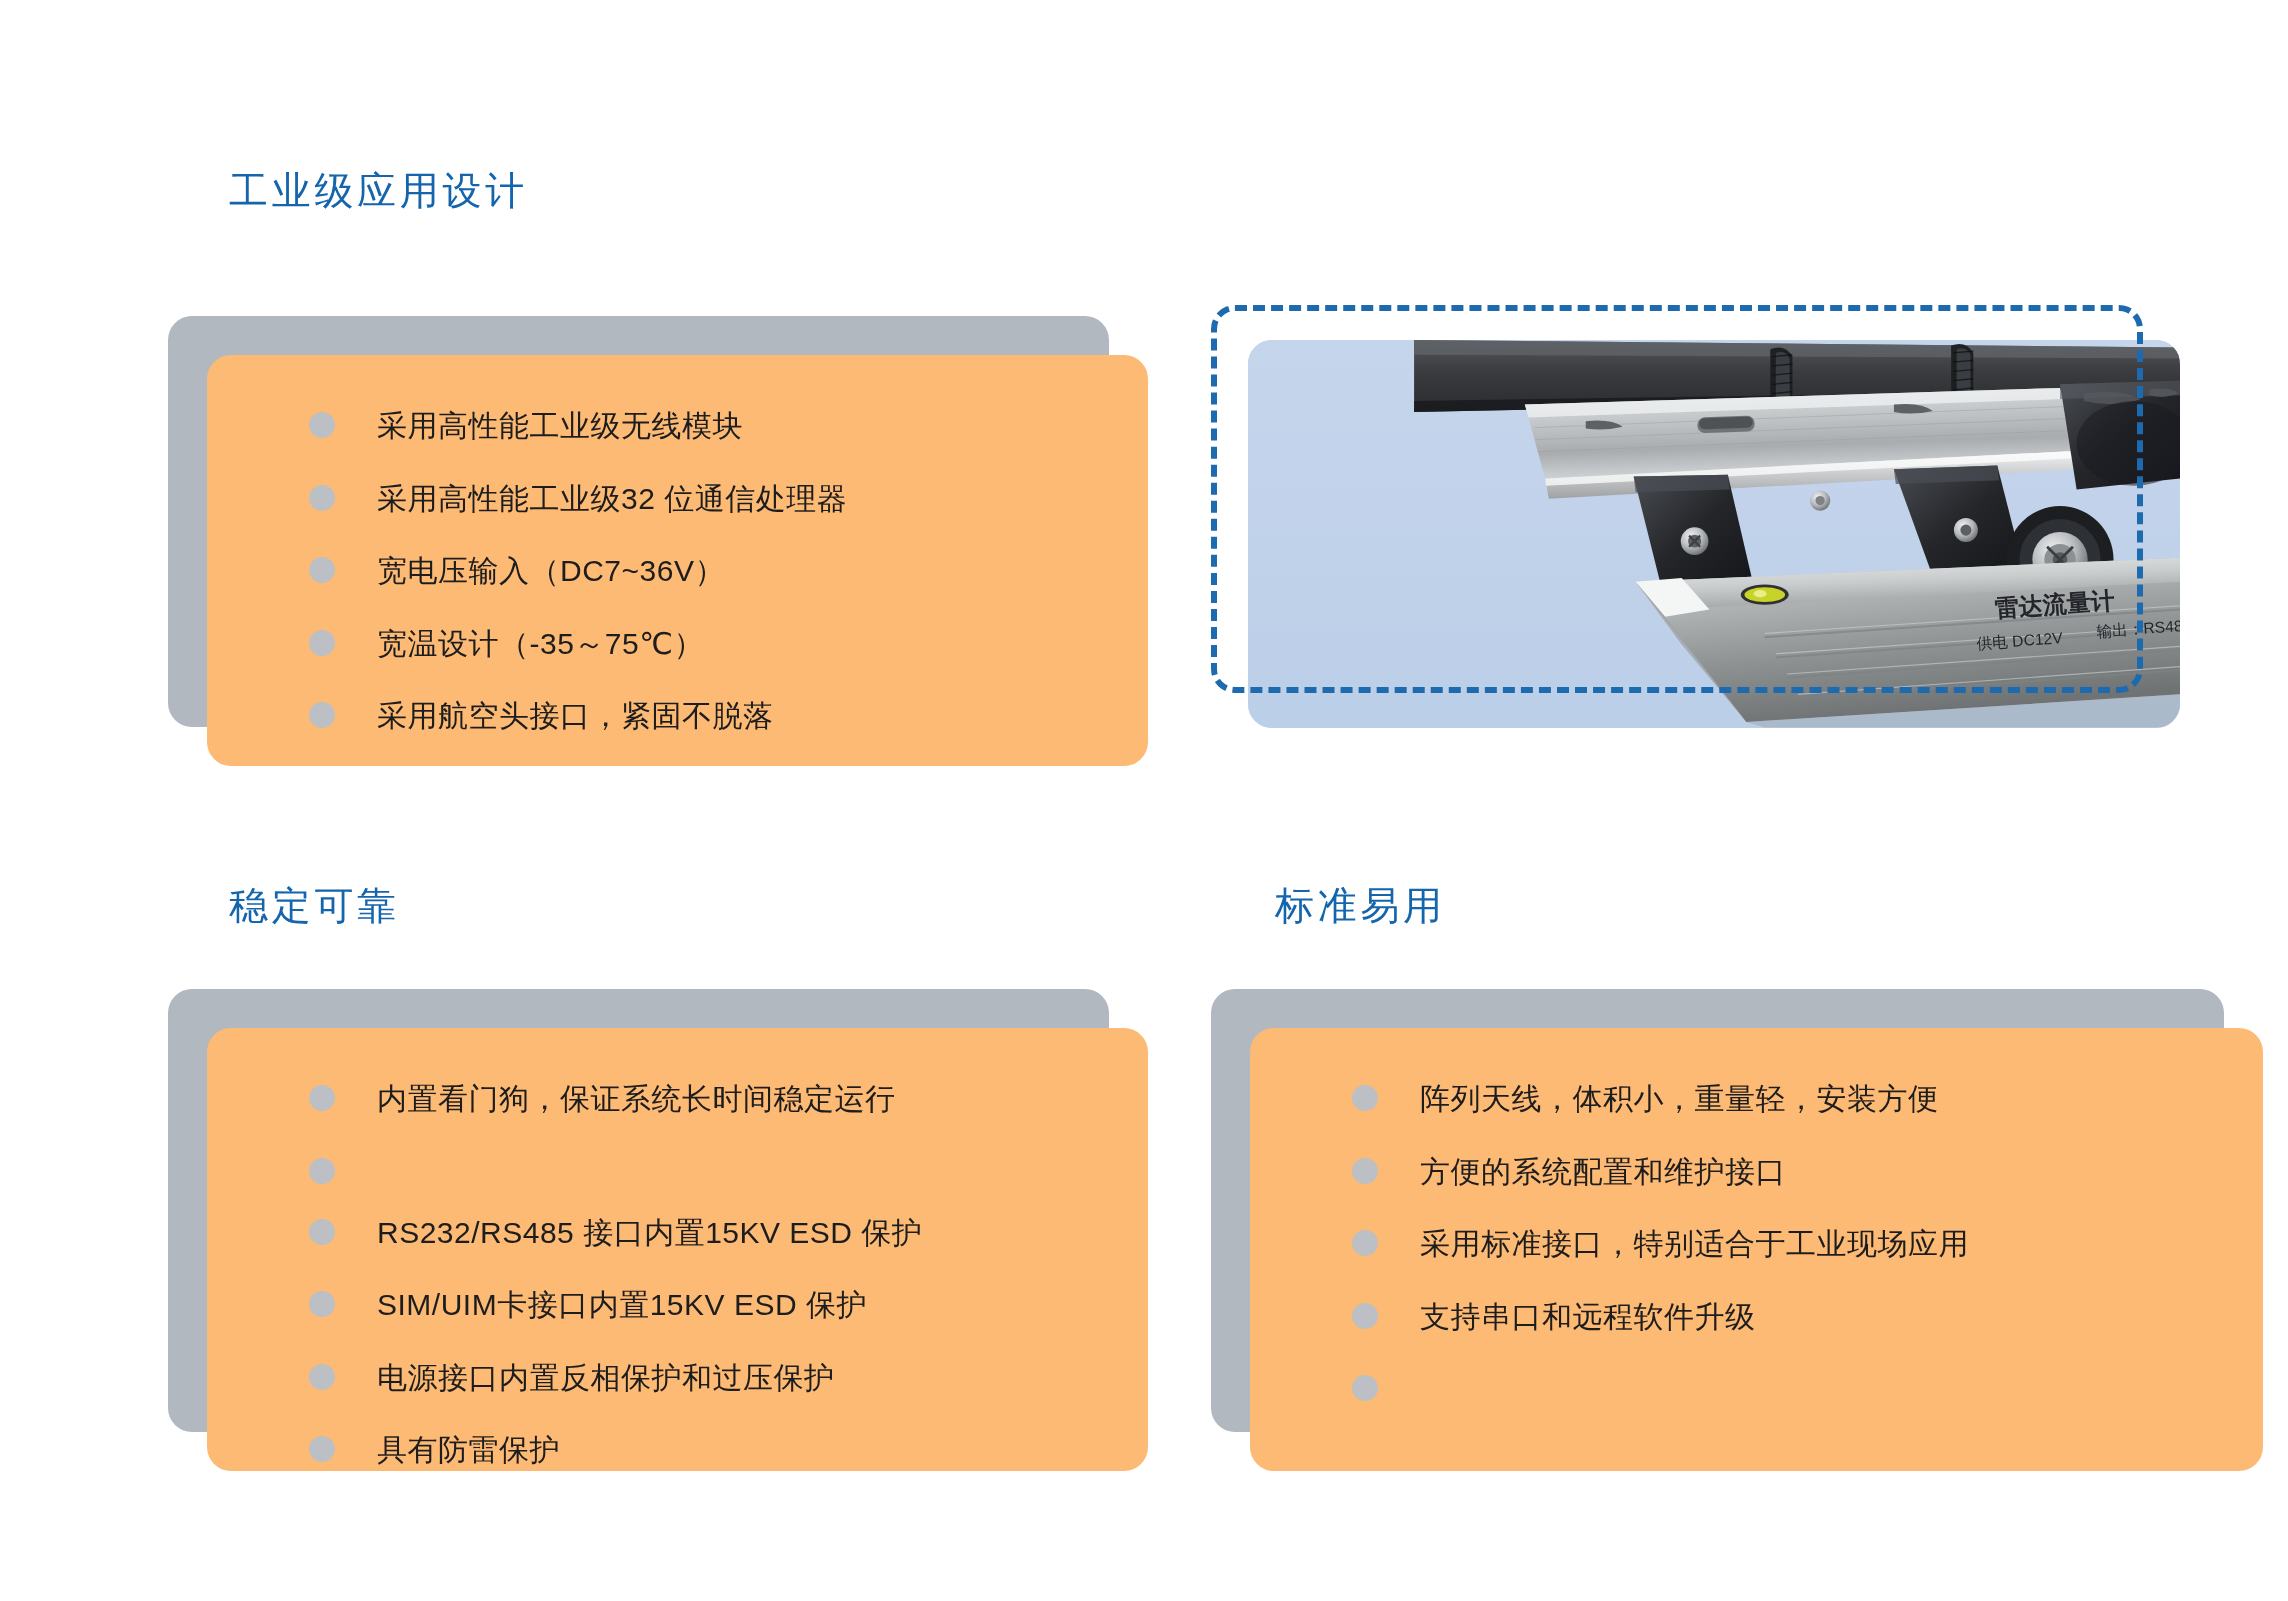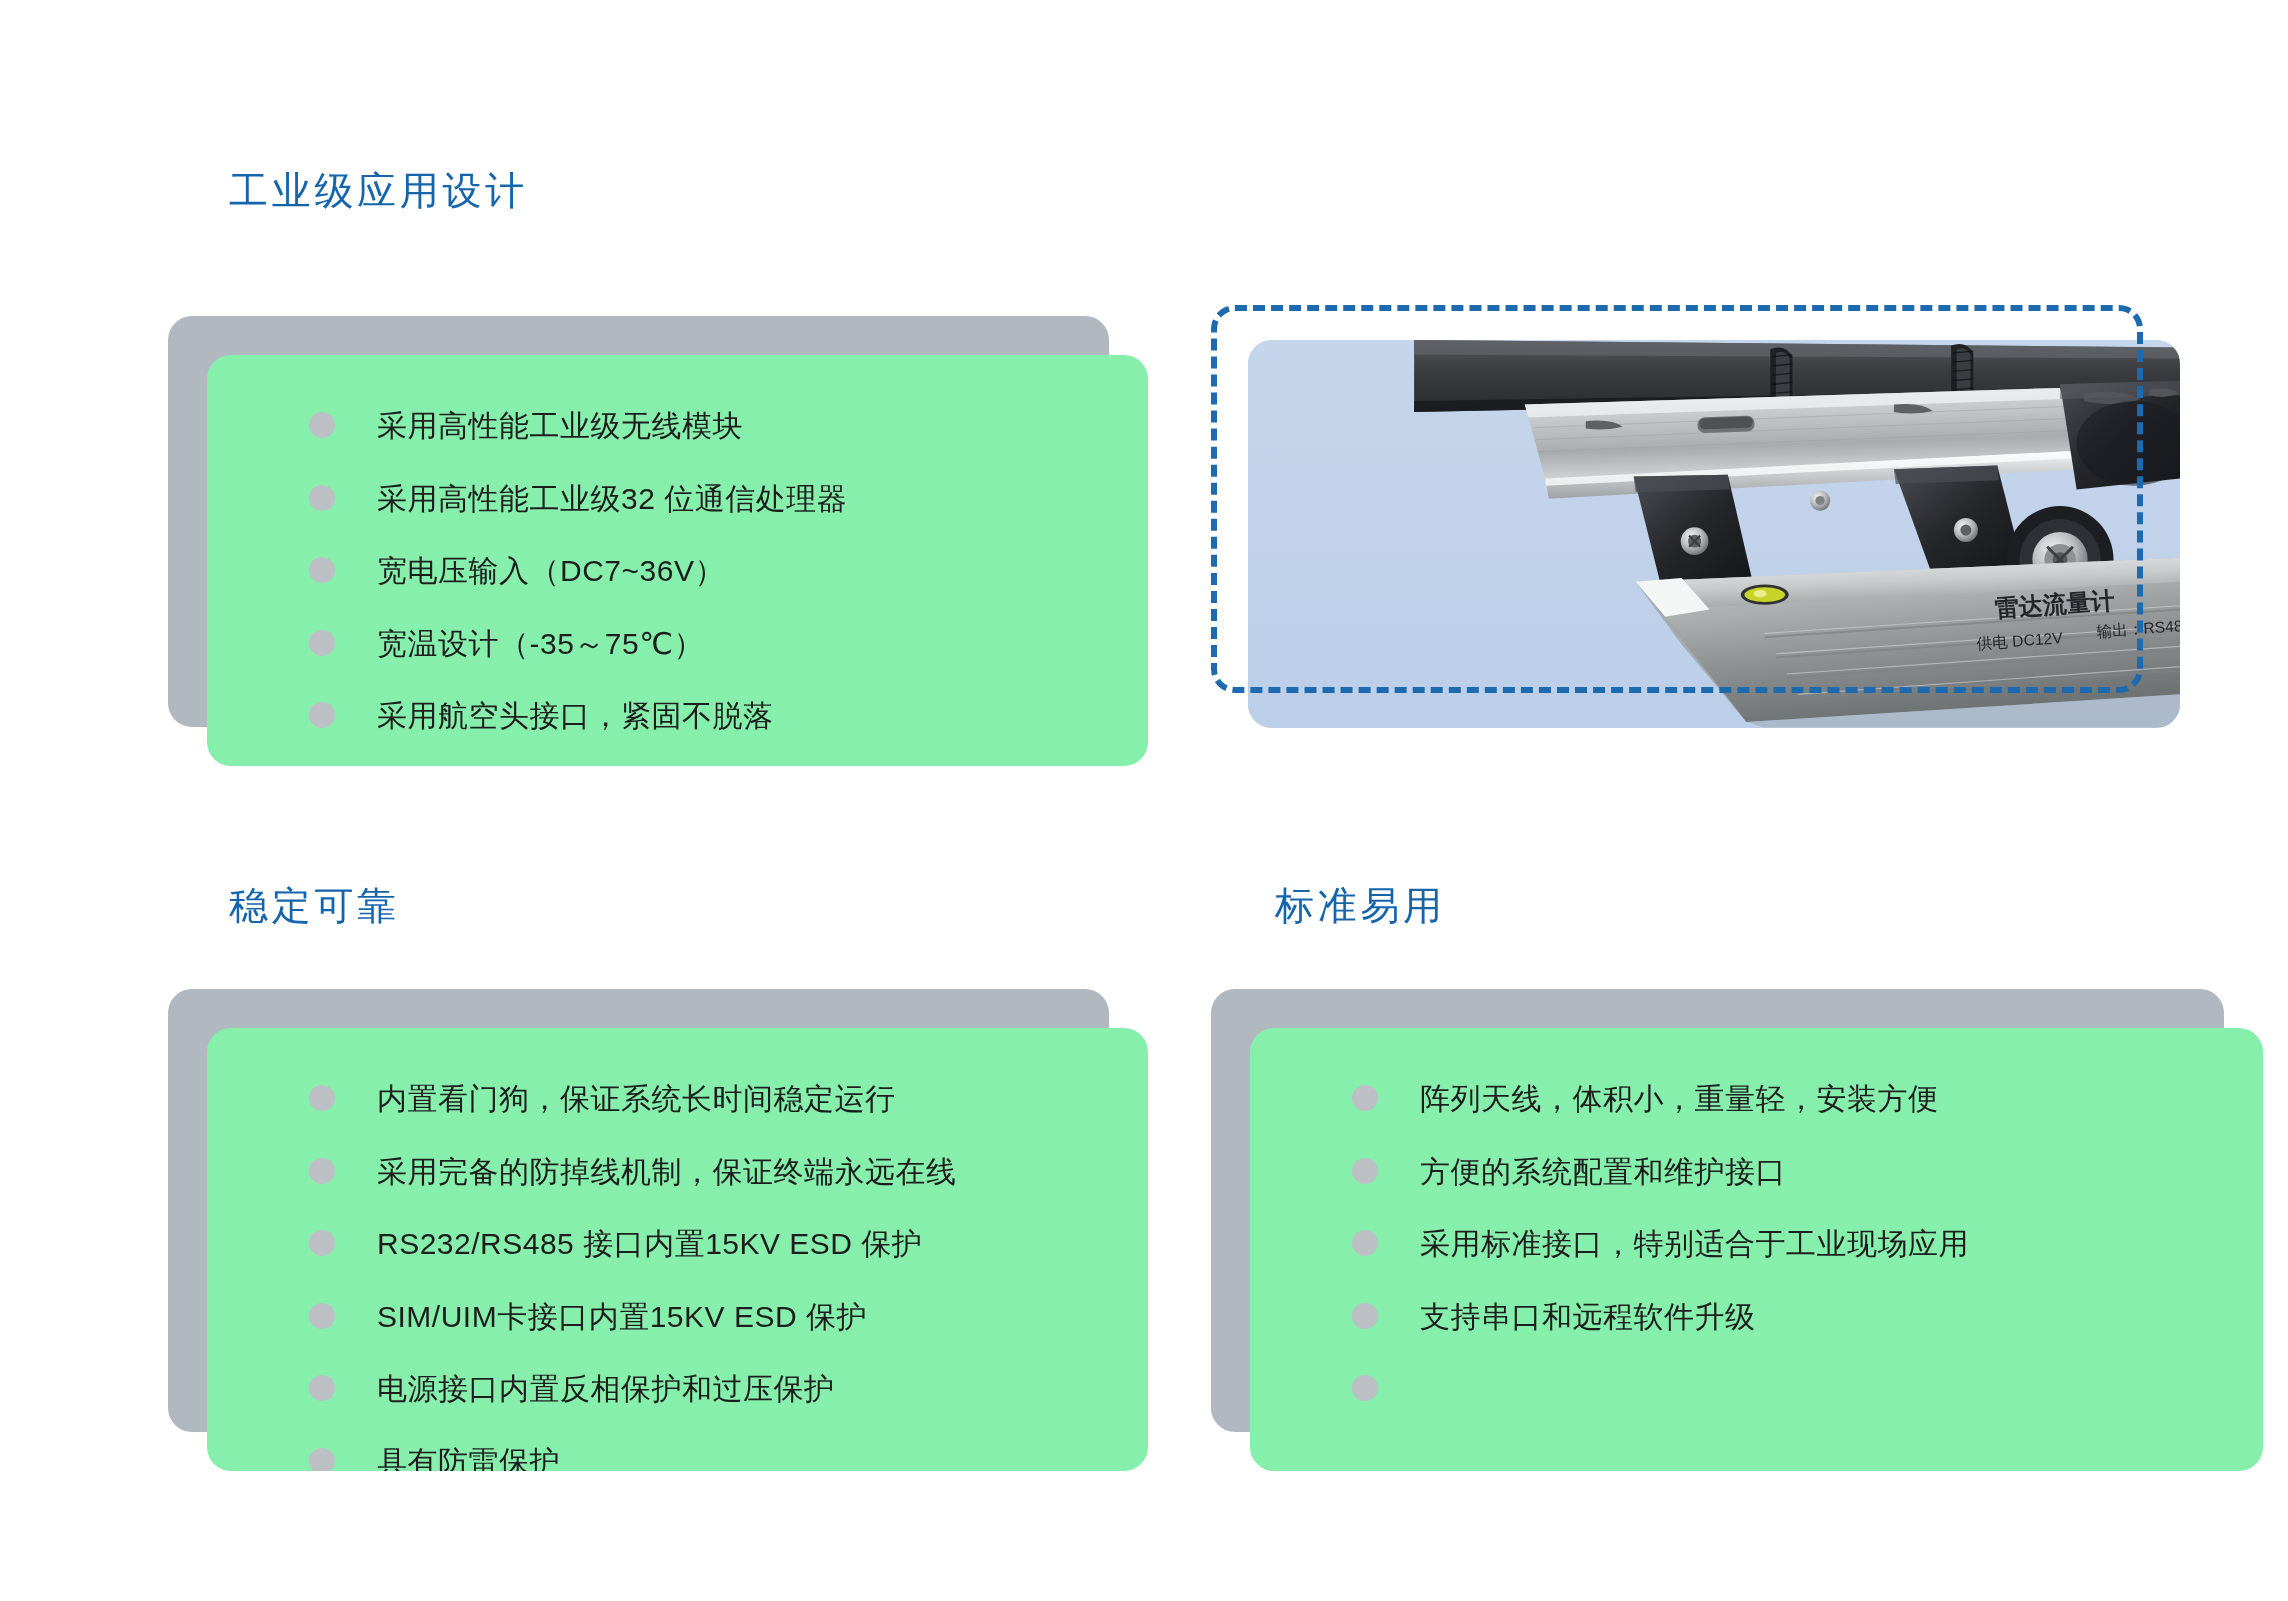--- a/index.html
+++ b/index.html
@@ -34,21 +34,21 @@
     position:absolute;
     left:0;top:0;
     width:100%;height:100%;
     background:#b2b8c0;
     border-radius:24px;
   }
   .card-panel{
     position:absolute;
     left:39px;top:39px;
     width:100%;height:100%;
-    background:#86efac;
+    background:#fdba74;
     border-radius:24px;
     box-sizing:border-box;
     overflow:hidden;
   }
 
   
   .bullets{
     position:absolute;
     left:0;top:0;
     width:100%;
@@ -289,21 +289,20 @@
   <div class="card-wrap" id="card-stable">
     <div class="card-shadow"></div>
     <div class="card-panel">
       <ul class="bullets">
         <li class="bullet-row">
           <span class="bullet-dot"></span>
           <span class="bullet-text">内置看门狗，保证系统长时间稳定运行</span>
         </li>
         <li class="bullet-row">
           <span class="bullet-dot"></span>
-          <span class="bullet-text">采用完备的防掉线机制，保证终端永远在线</span>
         </li>
         <li class="bullet-row">
           <span class="bullet-dot"></span>
           <span class="bullet-text">RS232/RS485 接口内置15KV ESD 保护</span>
         </li>
         <li class="bullet-row">
           <span class="bullet-dot"></span>
           <span class="bullet-text">SIM/UIM卡接口内置15KV ESD 保护</span>
         </li>
         <li class="bullet-row">

